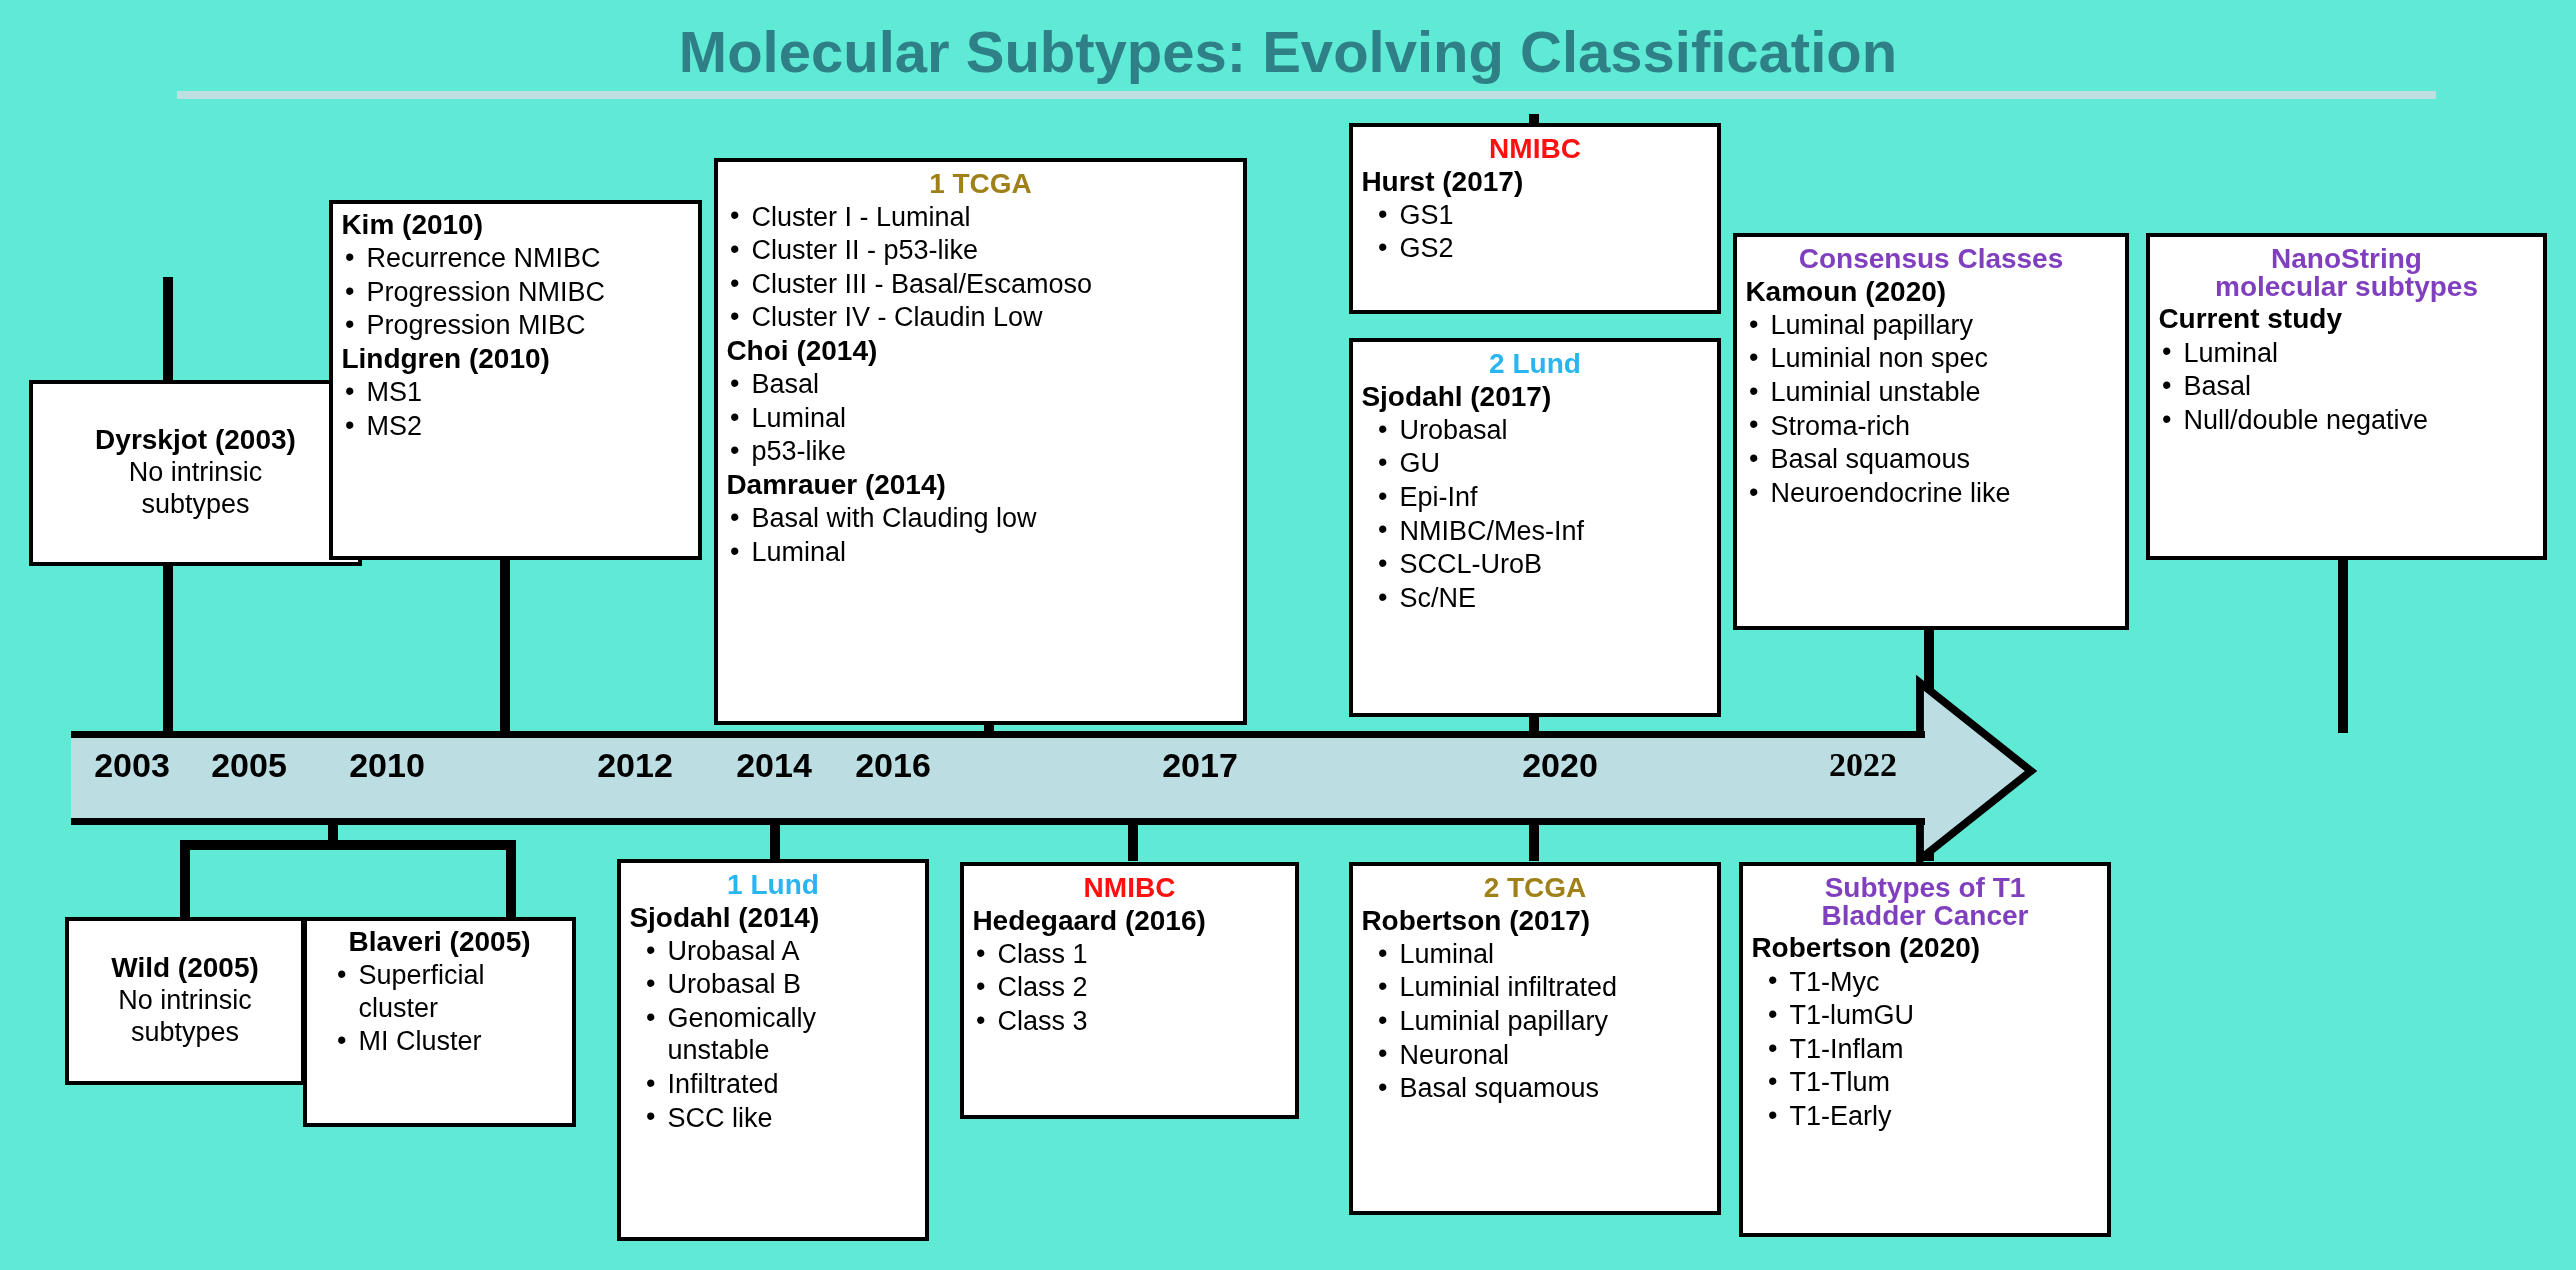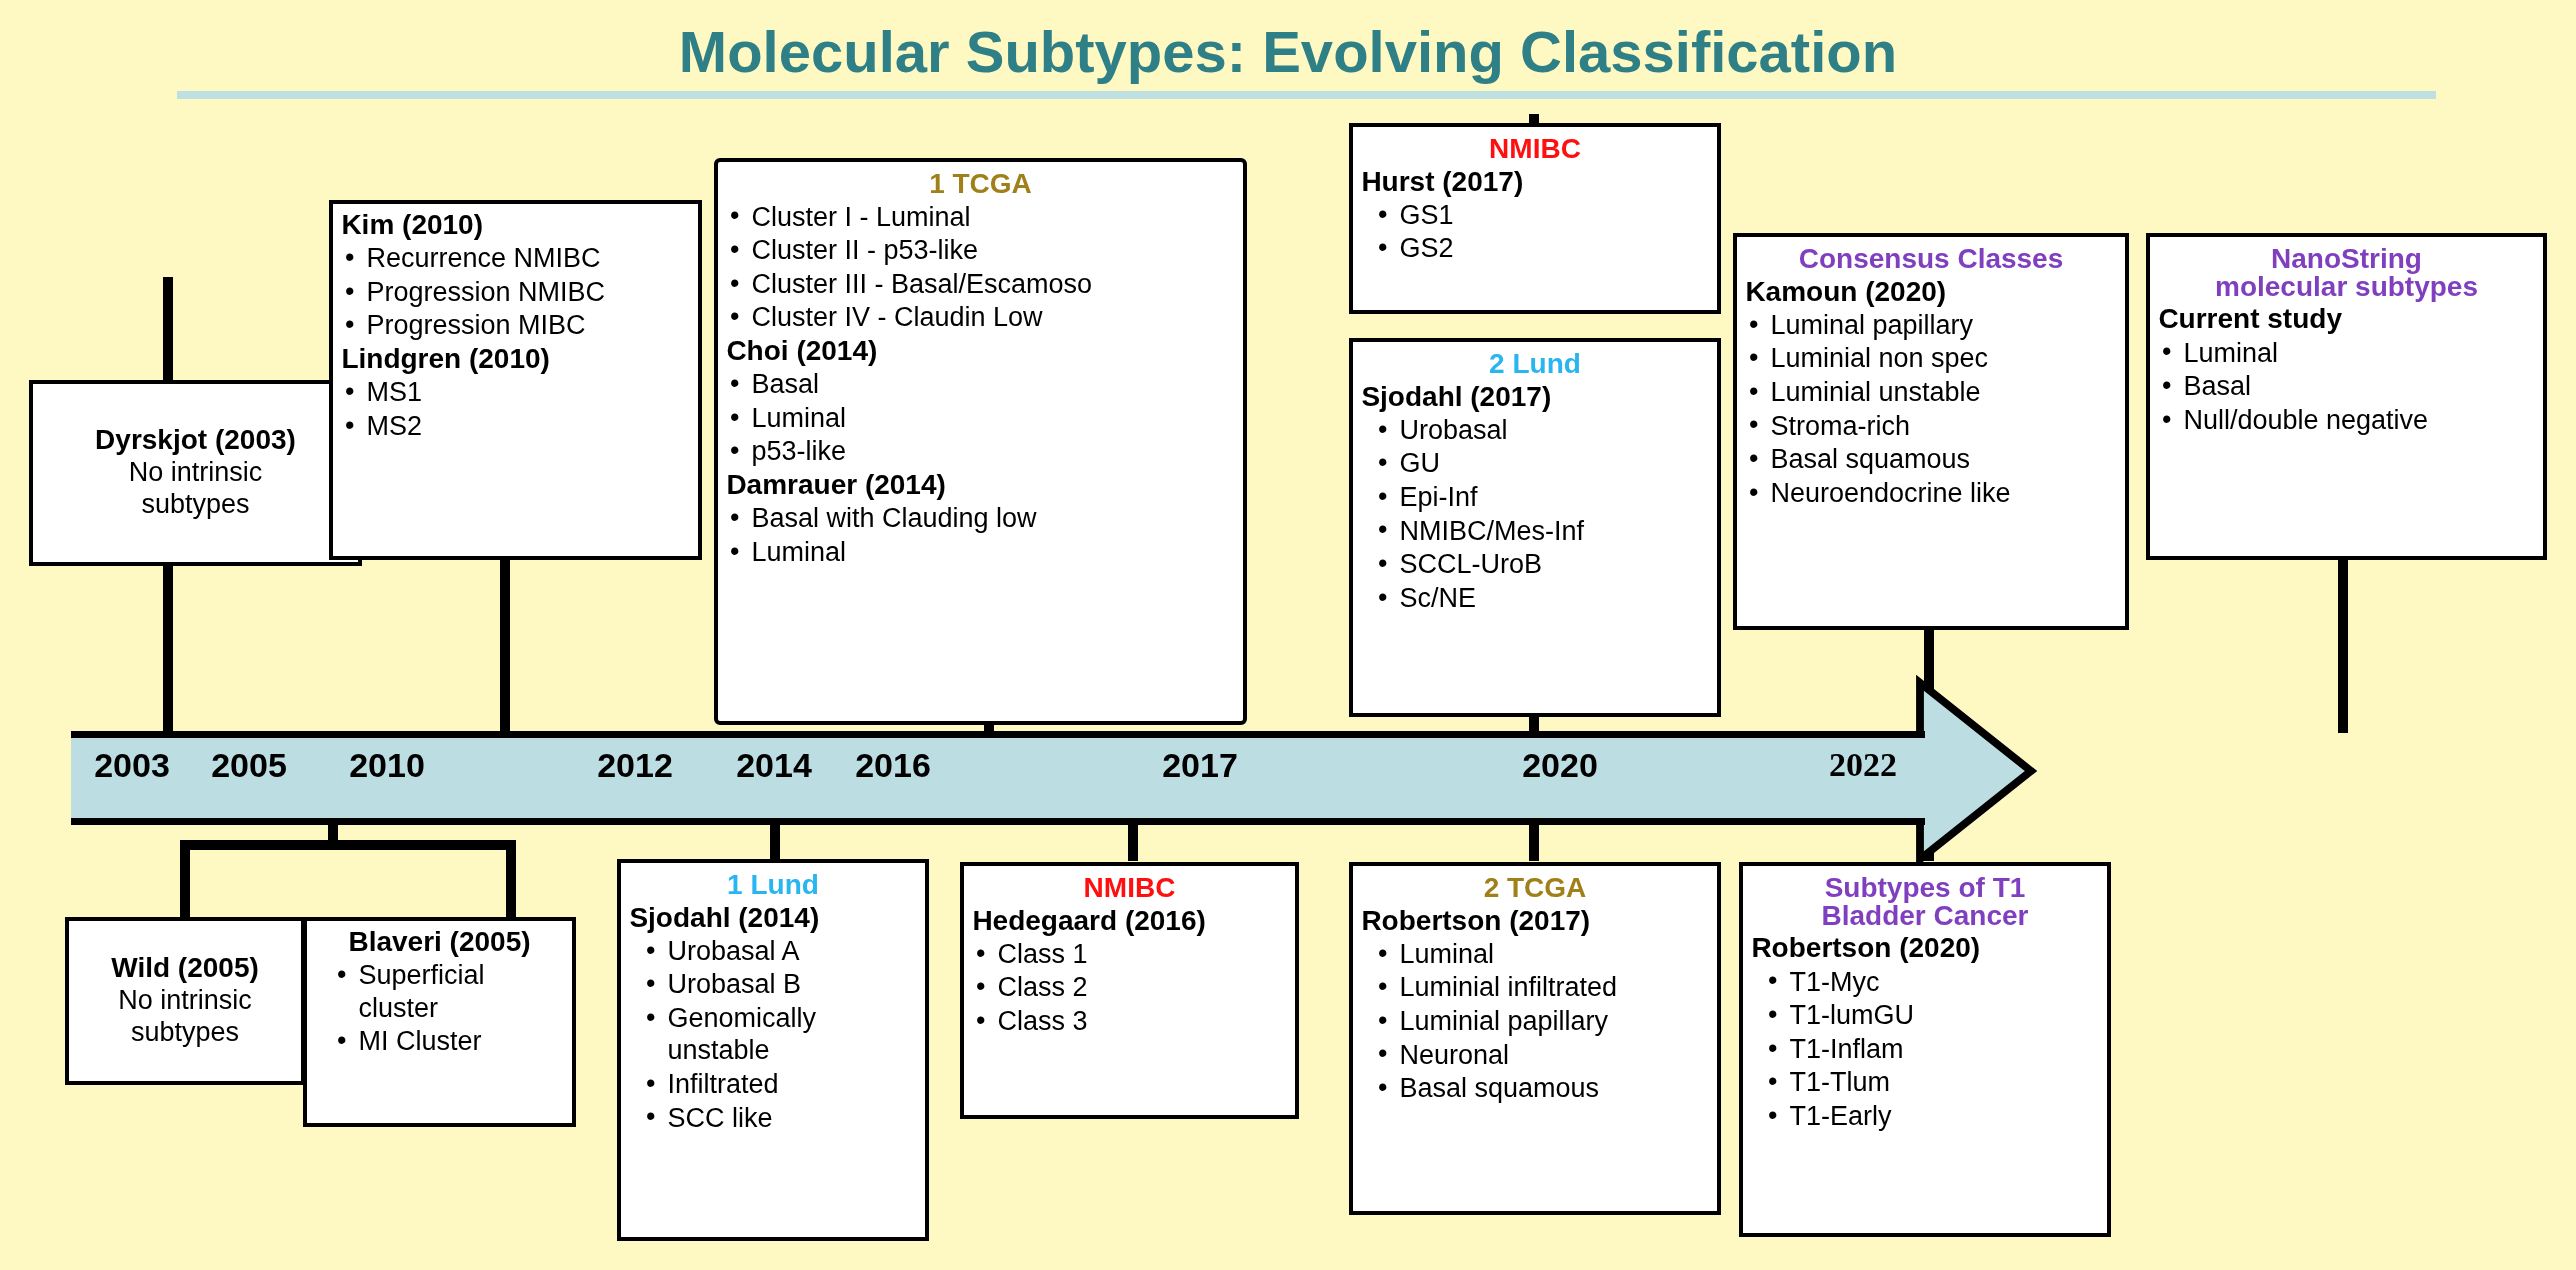--- a/index.html
+++ b/index.html
@@ -1,17 +1,17 @@
 <!DOCTYPE html>
 <html style="font-size:9.6px"><head>
 <meta charset="utf-8">
 <style>
   html,body{margin:0;padding:0;background:#ffffff;}
   body{font-family:"Liberation Sans", sans-serif;}
-  #stage{position:relative;width:2576px;height:1270px;background:#fef9c3;overflow:hidden;}
+  #stage{position:relative;width:2576px;height:1270px;background:#5eead4;overflow:hidden;}
 
   
   #title{
     position:absolute;left:0;top:18px;width:2576px;text-align:center;
     font-size:58px;font-weight:bold;color:#2f7f87;letter-spacing:0px;
     font-family:"Liberation Sans", sans-serif;
   }
   #title-rule{
     position:absolute;left:177px;top:91px;width:2259px;height:7.8px;background:#bfe0e3;
   }
@@ -118,21 +118,21 @@
       <li>Progression NMIBC</li>
       <li>Progression MIBC</li>
     </ul>
     <div class="hdr-bold">Lindgren (2010)</div>
     <ul class="blist">
       <li>MS1</li>
       <li>MS2</li>
     </ul>
   </div>
 
-  <div class="box" style="left:714px;top:158px;width:533px;height:567px;border-radius:6px;">
+  <div class="box" style="left:714px;top:158px;width:533px;height:567px;">
     <div class="hdr-color" style="color:#a08019;">1  TCGA</div>
     <ul class="blist">
       <li>Cluster I - Luminal</li>
       <li>Cluster II - p53-like</li>
       <li>Cluster III - Basal/Escamoso</li>
       <li>Cluster IV - Claudin Low</li>
     </ul>
     <div class="hdr-bold">Choi (2014)</div>
     <ul class="blist">
       <li>Basal</li>

